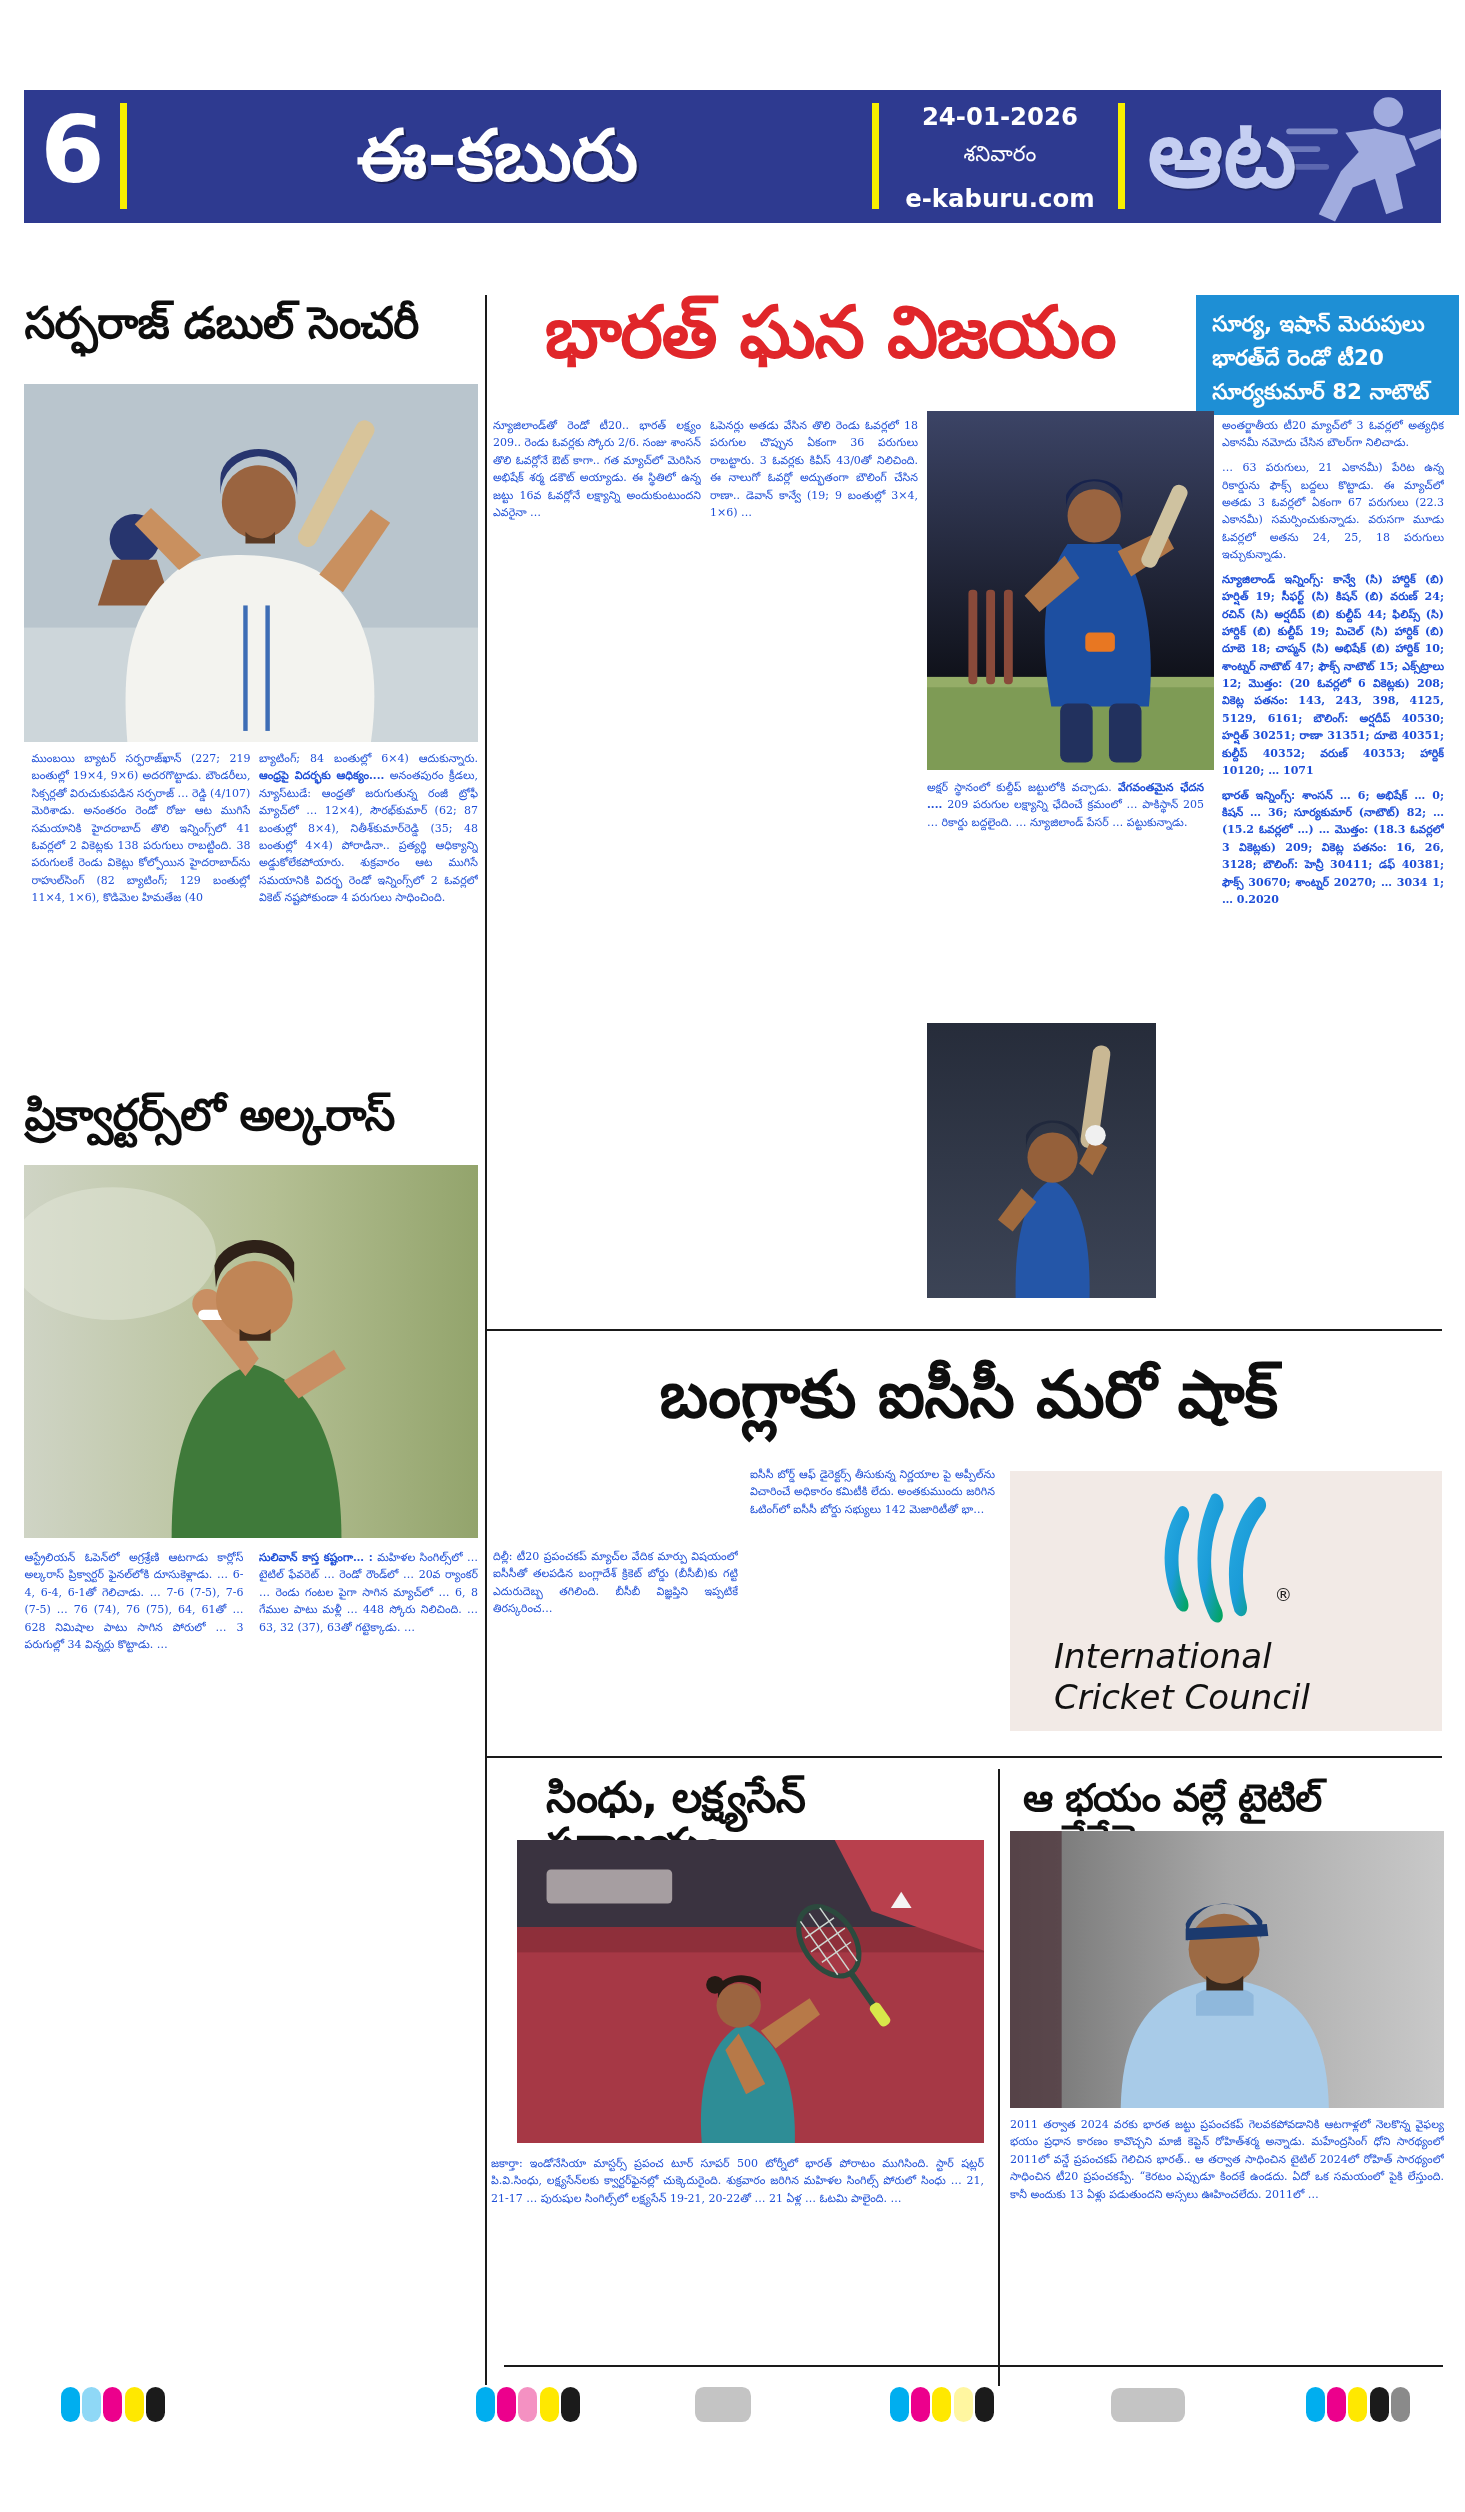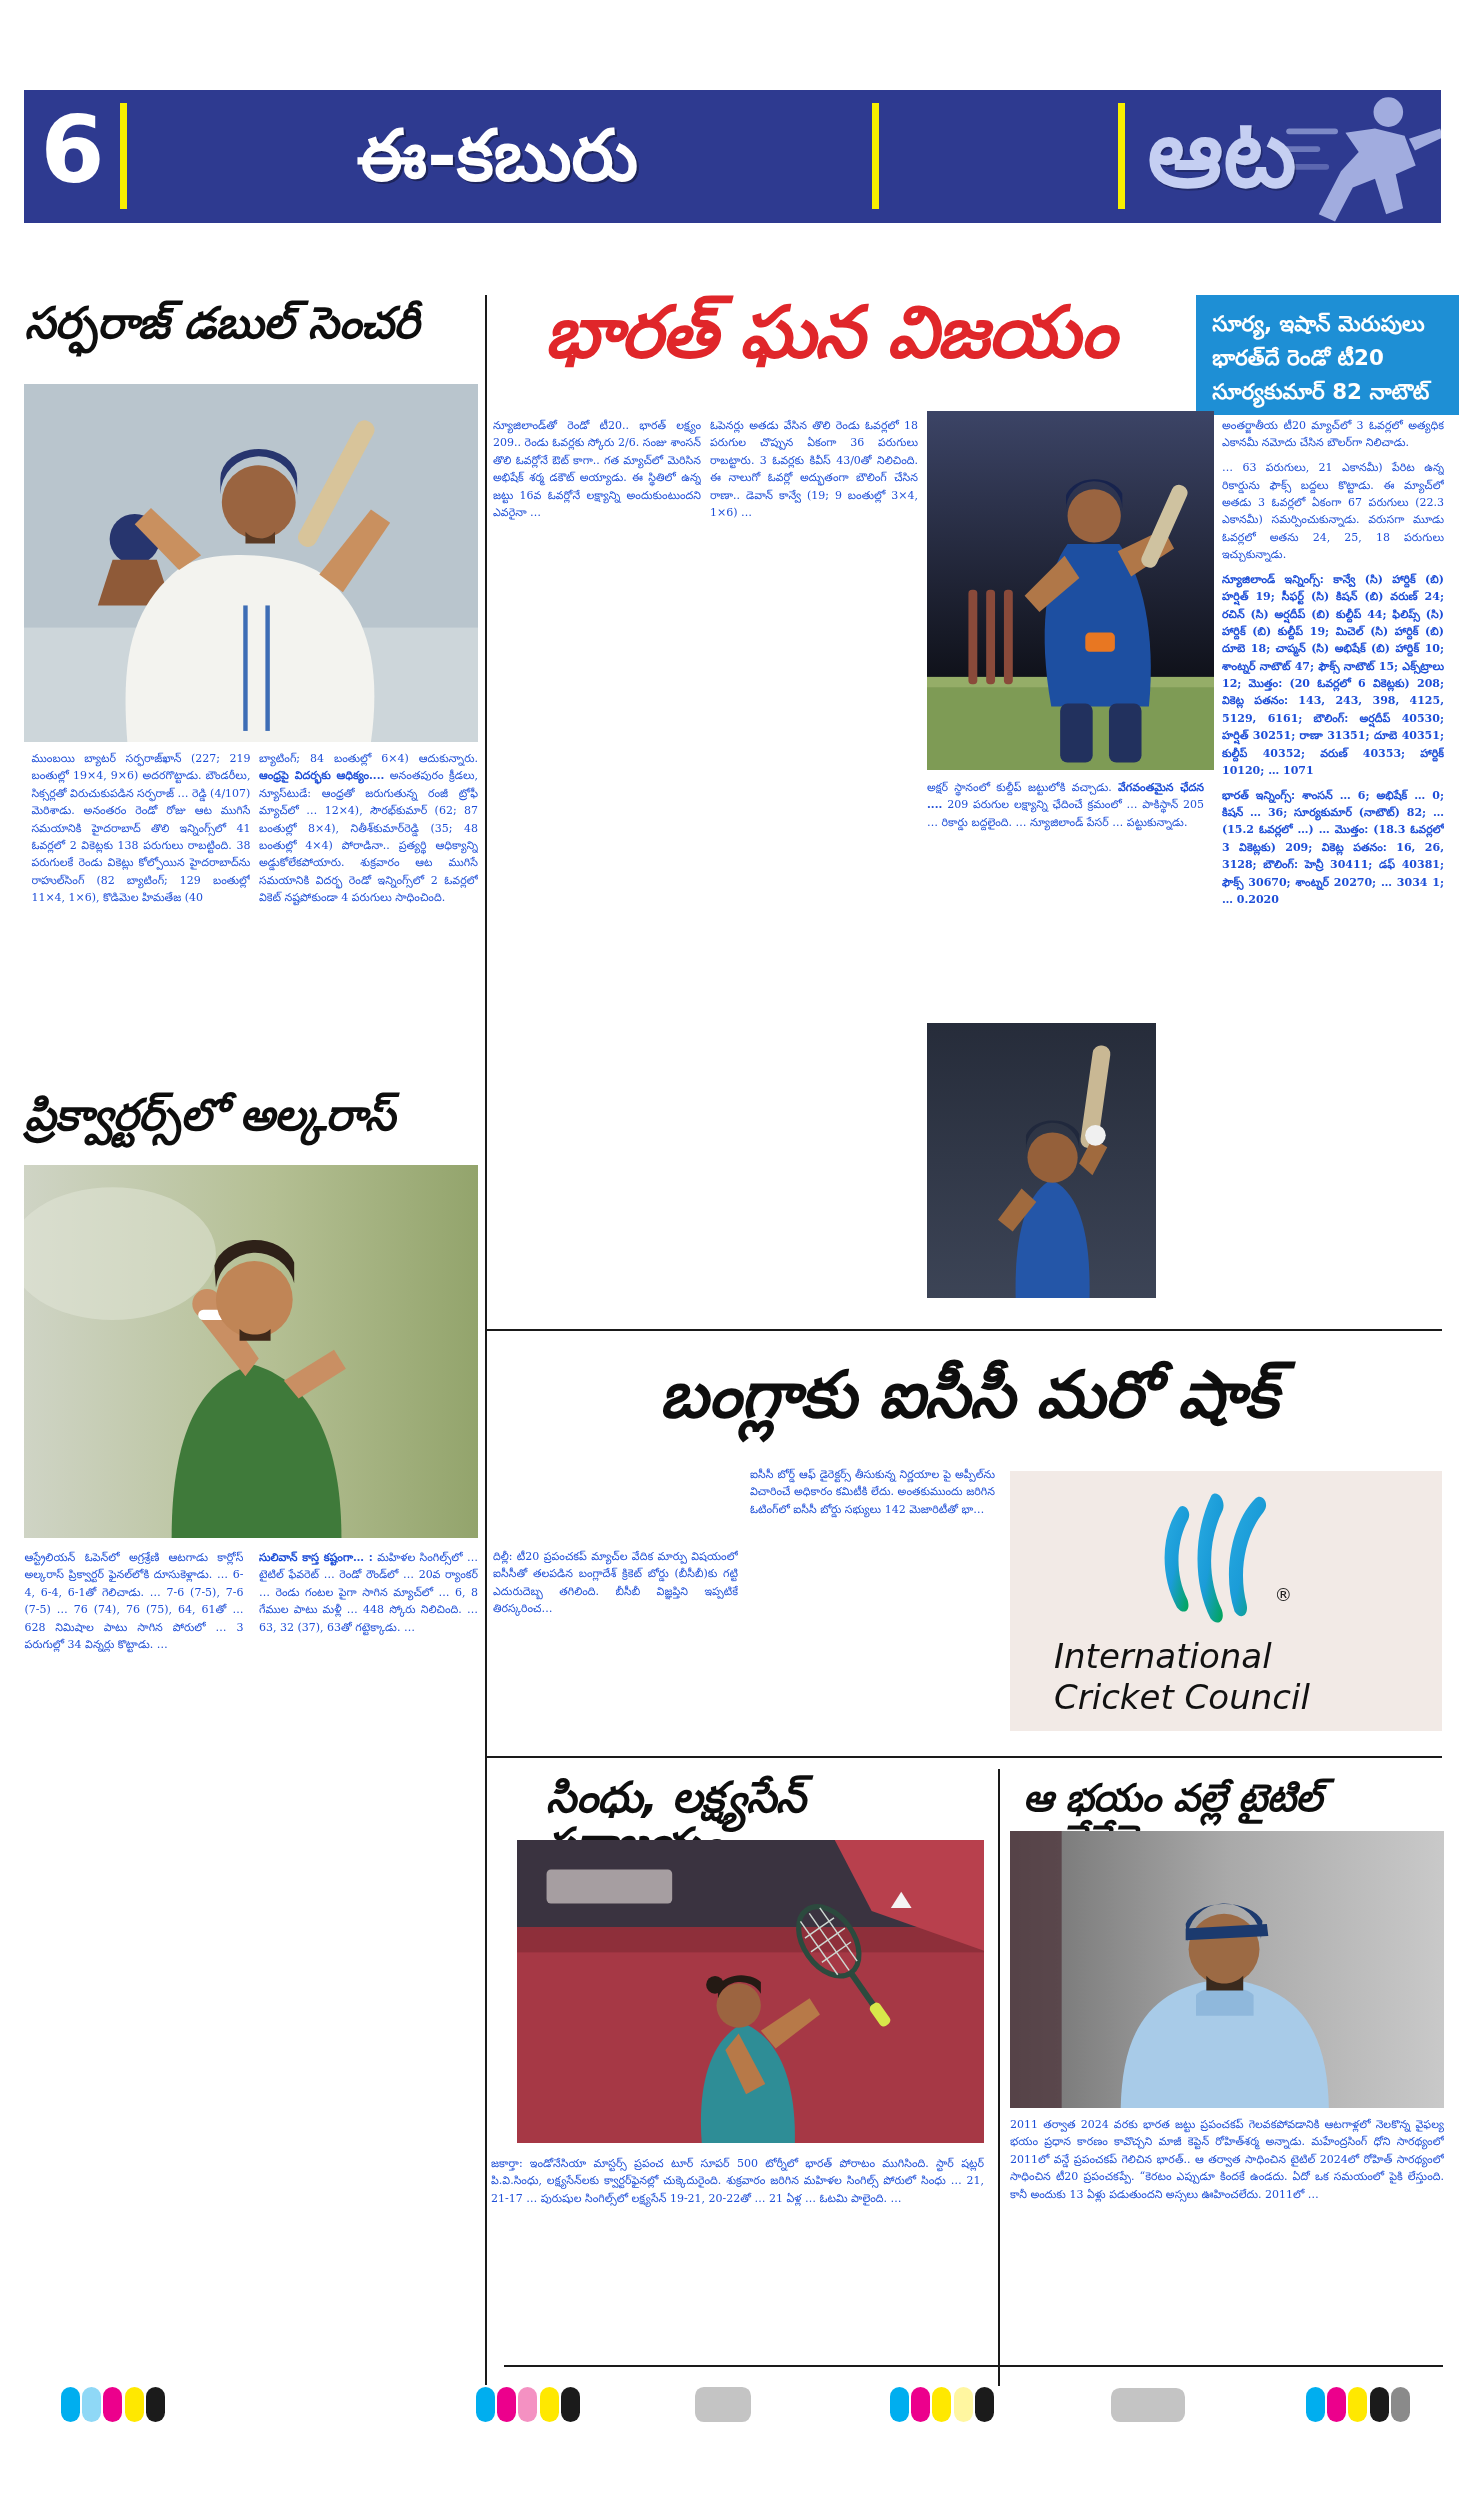--- a/index.html
+++ b/index.html
@@ -12,21 +12,21 @@
   .pagenum{color:#fff;font-weight:bold;font-size:92px;line-height:1;}
   .masthead-title{color:#fff;font-weight:bold;font-size:71px;line-height:1.4;
                   text-align:center;text-shadow:2.2px 2.2px 0 rgba(0,0,0,.35);}
   .date-block{color:#fff;text-align:center;}
   .date-line{font-size:24.4px;font-weight:bold;}
   .day-line{font-size:21.4px;margin-top:10.3px;}
   .site-line{font-size:24.4px;font-weight:bold;margin-top:13.3px;}
   .section-word{color:#c5cff2;font-weight:bold;font-size:95px;line-height:1;
                 text-shadow:1.5px 2.2px 0 rgba(0,0,0,.25);}
   
-  .headline{font-weight:bold;color:#0e0e0e;letter-spacing:-0.7px;line-height:1.08;font-style:italic;}
+  .headline{font-weight:bold;color:#0e0e0e;letter-spacing:-0.7px;line-height:1.08;}
   .headline-red{color:#e0262a;}
   
   .body-text{font-family:"DejaVu Serif",serif;font-size:11px;line-height:1.58;
              text-align:justify;color:#1d4ed8;overflow:hidden;}
   .body-text p{margin:0 0 7.4px 0;}
   .lead{font-weight:bold;}
   .score{font-weight:bold;}
   
   .rule-v{width:1.5px;background:#1a1a1a;}
   .rule-h{height:1.5px;background:#1a1a1a;}
@@ -45,20 +45,25 @@
 </head>
 <body>
 
 <div class="page">
 
   <div class="abs masthead-band" style="left:24.4px;top:90px;width:1417px;height:133px;">
     <div class="abs pagenum" style="left:16.2px;top:14.8px;">6</div>
     <div class="abs ybar" style="left:96px;top:13.3px;width:6.6px;height:106px;"></div>
     <div class="abs masthead-title" style="left:111px;top:16.2px;width:724px;">ఈ-కబురు</div>
     <div class="abs ybar" style="left:848px;top:13.3px;width:6.6px;height:106px;"></div>
+    <div class="abs date-block" style="left:858px;top:11.8px;width:235px;">
+      <div class="date-line">24-01-2026</div>
+      <div class="day-line">శనివారం</div>
+      <div class="site-line">e-kaburu.com</div>
+    </div>
     <div class="abs ybar" style="left:1094px;top:13.3px;width:6.6px;height:106px;"></div>
     <div class="abs" style="left:1104px;top:0;width:313px;height:133px;overflow:hidden;">
       <span class="abs" style="right:-7.4px;top:-5.9px;">
         <svg width="185" height="145" viewBox="0 0 250 196">
           <g fill="#aeb9e8" opacity="0.9">
             <circle cx="168" cy="38" r="20"></circle>
             <path d="M150 60 L190 70 L205 110 L178 122 L188 168 L165 176 L150 128 L120 140 L96 186 L74 176 L104 118 L128 92 L110 66 Z"></path>
             <path d="M196 74 L238 60 L242 72 L204 90 Z"></path>
             <rect x="30" y="60" width="70" height="8" rx="4" opacity="0.7"></rect>
             <rect x="16" y="84" width="60" height="8" rx="4" opacity="0.55"></rect>

